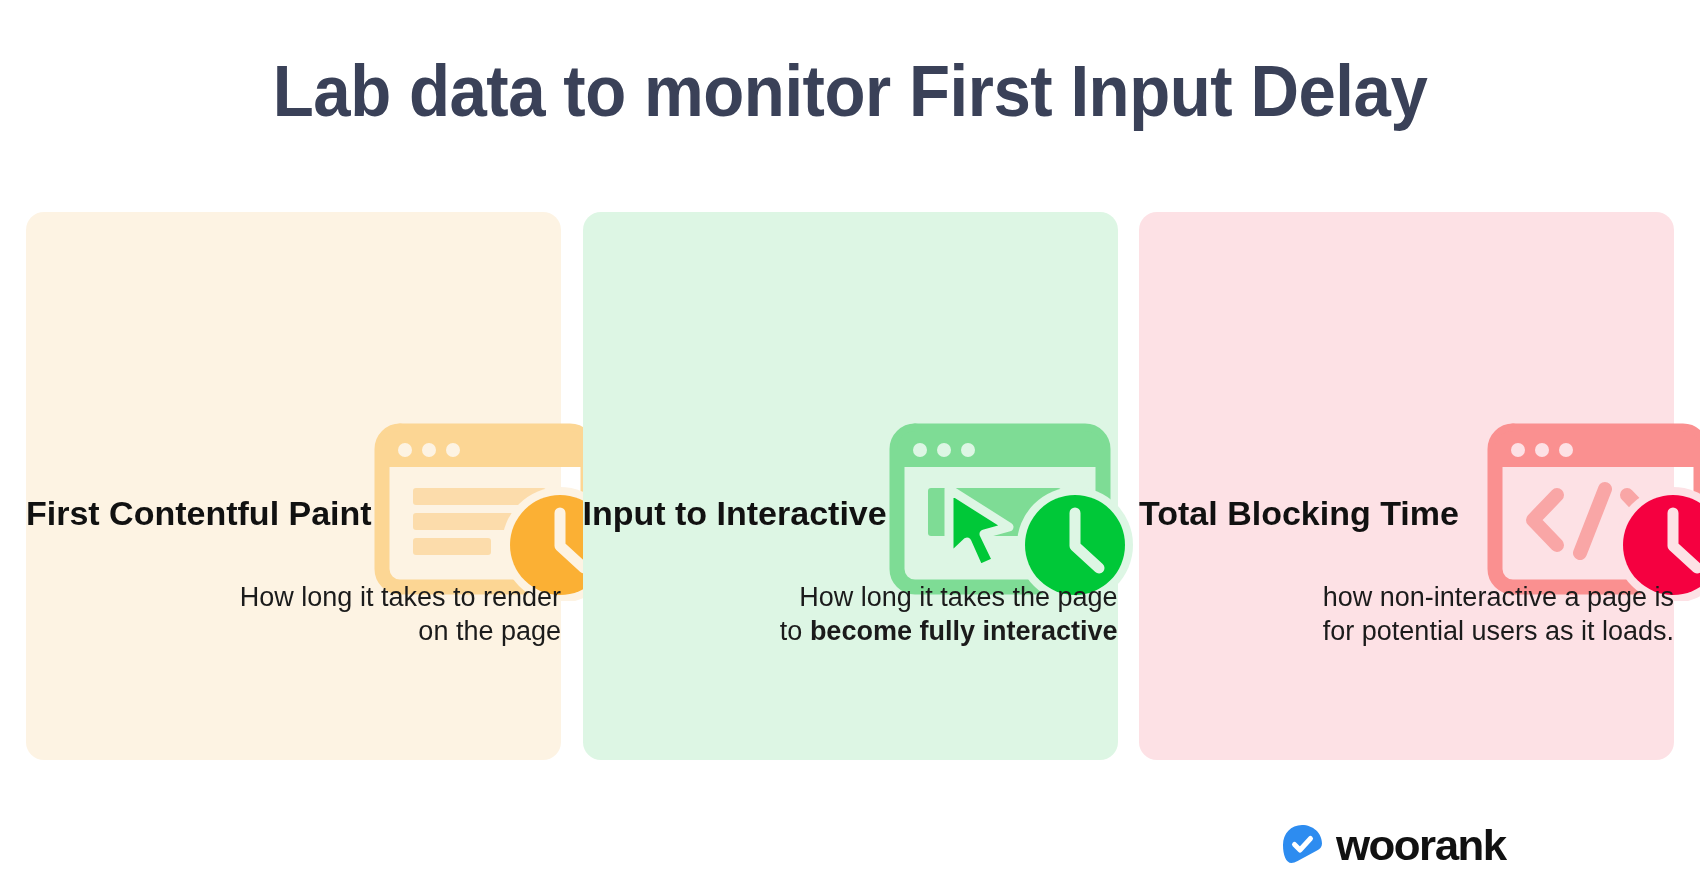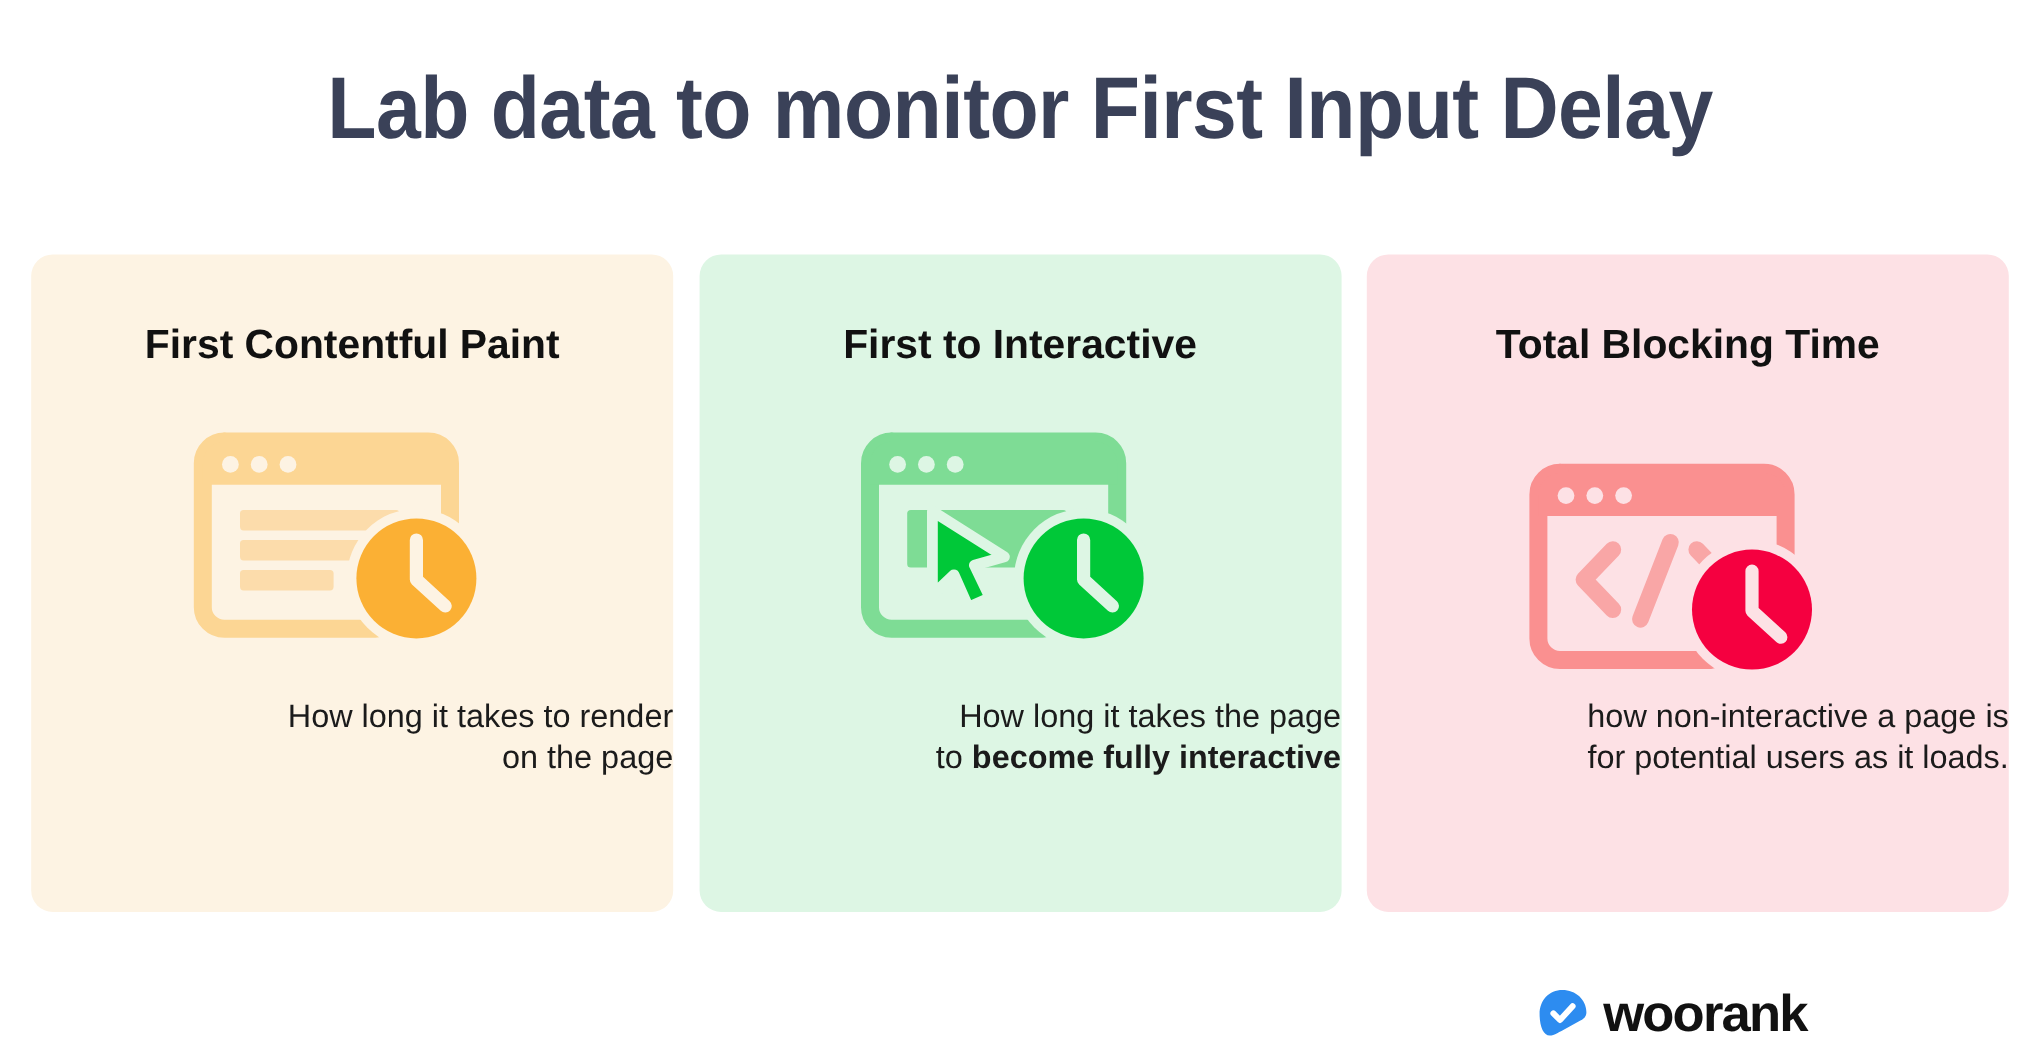--- a/index.html
+++ b/index.html
@@ -51,21 +51,21 @@
     align-items: flex-start;
   }
 
   .card {
     width: 535px;
     height: 548px;
     border-radius: 18px;
     box-sizing: border-box;
     position: relative;
     display: flex;
-    flex-direction: column;
+    flex-direction: row;
     align-items: center;
   }
 
   .card.c1 { background: #fdf3e3; }
   .card.c2 { background: #ddf6e4; }
   .card.c3 { background: #fde1e5; gap: 26px; }
 
   .card-title {
     margin-top: 54px;
     font-size: 34px;
@@ -152,21 +152,21 @@
         </svg>
       </div>
 
       <div class="card-body">
         <span class="ln">How long it takes to render</span>
         <span class="ln">on the page</span>
       </div>
     </div>
 
     <div class="card c2">
-      <div class="card-title">First to Interactive</div>
+      <div class="card-title">Input to Interactive</div>
 
       <div class="icon-wrap">
         <svg viewBox="0 0 270 200" width="270" height="200">
 
           <path d="M28 30 h170 a18 18 0 0 1 18 18 v104" fill="none" stroke="#7edc95" stroke-width="15" stroke-linecap="round"></path>
           <path d="M28 30 a18 18 0 0 0 -18 18 v120 a18 18 0 0 0 18 18 h126" fill="none" stroke="#7edc95" stroke-width="15" stroke-linecap="round"></path>
 
           <path d="M10 48 a18 18 0 0 1 18 -18 h170 a18 18 0 0 1 18 18 v18 h-206 z" fill="#7edc95"></path>
 
           <circle cx="33" cy="49" r="7" fill="#ddf6e4"></circle>

